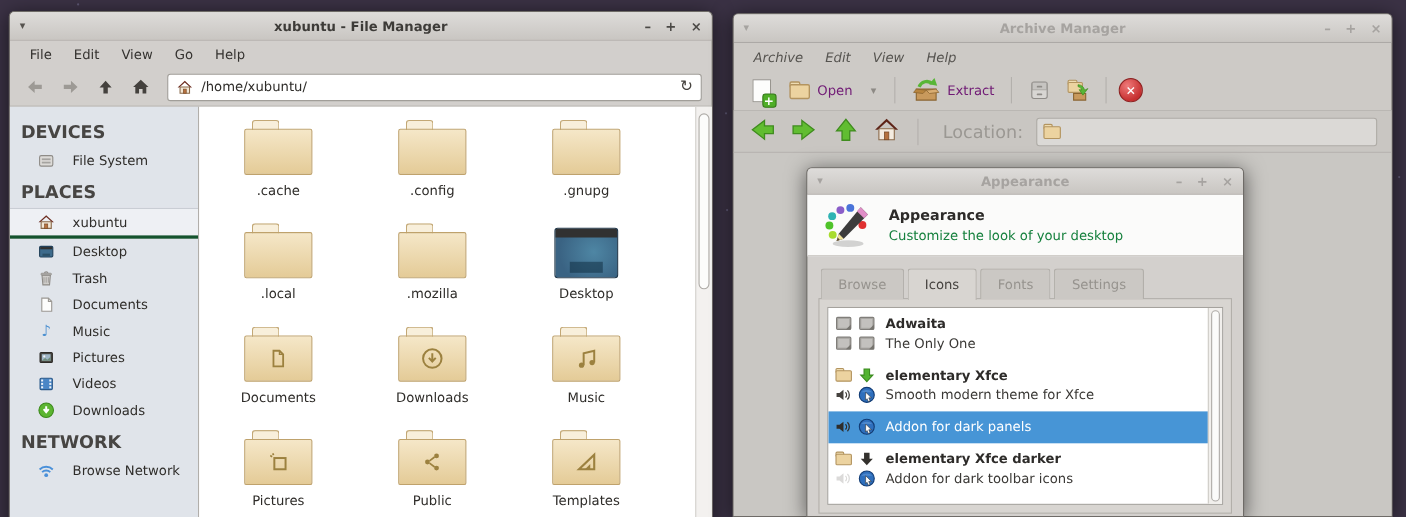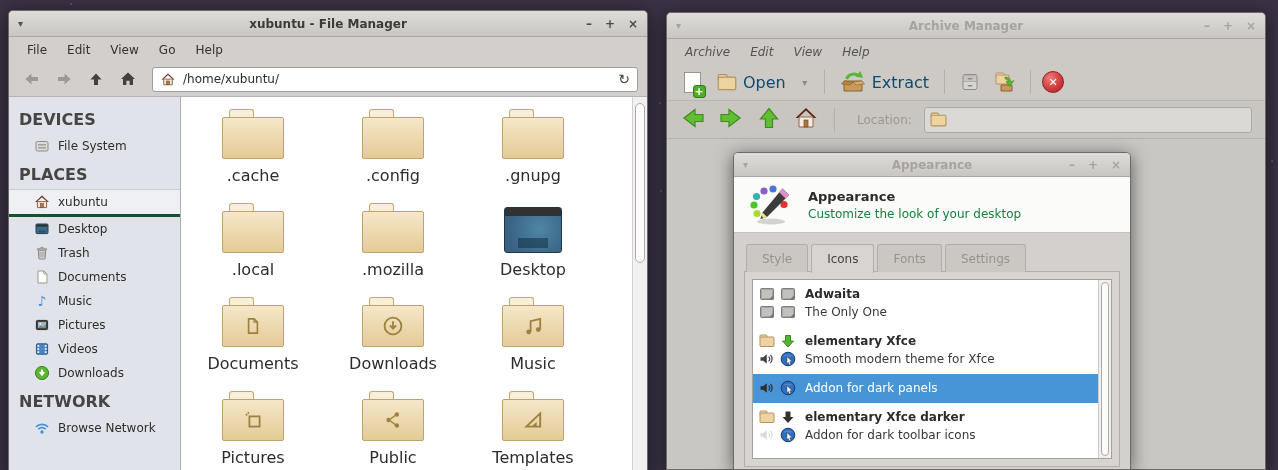--- a/index.html
+++ b/index.html
@@ -29,52 +29,52 @@
   
   #fm { left:8px; top:10px; width:640px; height:470px; z-index:1; }
   #fm .toolbar { height:34px; display:flex; align-items:center; gap:4px; padding:0 9px; }
   .tbtn { width:28px; height:26px; display:flex; align-items:center; justify-content:center; border-radius:3px; cursor:pointer; }
   #fm .pathbar { flex:1; height:25px; margin-left:6px; background:#fff; border:1px solid #a19e99; border-radius:3px;
                  display:flex; align-items:center; gap:7px; padding:0 7px; font-size:12px; color:#2e2c29; }
   #fm .pathbar .refresh { margin-left:auto; font-size:14px; color:#45423e; cursor:pointer; }
   #fm .fm-main { display:flex; height:calc(100% - 86px); border-top:1px solid #b7b4b0; }
   #fm .sidebar { width:172px; background:#e0e4ea; border-right:1px solid #b1aeaa; padding-top:6px; font-size:12px; color:#2f2d2a; overflow:hidden; }
   .side-header { font-weight:bold; font-size:16px; color:#474543; padding:7px 0 5px 10px; }
-  .side-item { display:flex; align-items:center; gap:8px; padding:4px 4px 4px 25px; cursor:pointer; }
+  .side-item { display:flex; align-items:center; gap:16px; padding:4px 4px 4px 25px; cursor:pointer; }
   .side-item.selected { background:#eef0f4; border-top:1px solid #c9cdd4; border-bottom:3px solid #14532d; }
   .si { width:16px; height:16px; flex:0 0 16px; display:flex; align-items:center; justify-content:center; }
   .glyph-music { font-size:14px; color:#4a8fd0; line-height:1; }
 
   #fm .files-wrap { flex:1; background:#fff; position:relative; overflow:hidden; }
   #fm .files { display:grid; grid-template-columns:repeat(3,140px); grid-auto-rows:94px; padding:12px 0 0 2px; }
   .fcell { display:flex; flex-direction:column; align-items:center; cursor:pointer; }
-  .flabel { font-size:16px; color:#2e2c29; margin-top:7px; }
+  .flabel { font-size:12px; color:#2e2c29; margin-top:7px; }
 
   
   .folder { position:relative; width:62px; height:50px; }
   .folder .tab { position:absolute; top:0; left:7px; width:25px; height:10px; background:#f8efdb;
                  border:1px solid #c3a876; border-bottom:none; border-radius:3px 3px 0 0; }
   .folder .fbody { position:absolute; top:8px; left:0; width:62px; height:42px; border-radius:2px;
                    background:linear-gradient(#f5e7c8,#e4cb97); border:1px solid #bfa26c;
                    display:flex; align-items:center; justify-content:center; }
   .desktop-icon { position:relative; width:58px; height:46px; margin-top:4px; border-radius:3px;
                   background:radial-gradient(circle at 62% 48%, #4e86a4, #3a6383 75%); border:1px solid #1f3649; }
   .desktop-icon::before { content:""; position:absolute; top:0; left:0; right:0; height:8px; background:#313131; border-radius:2px 2px 0 0; }
   .desktop-icon::after { content:""; position:absolute; bottom:4px; left:13px; right:13px; height:10px; background:rgba(17,48,68,.55); }
 
   .fm-scrollbar { position:absolute; top:0; right:0; bottom:0; width:15px; background:#f3f1ef; border-left:1px solid #d4d1cd; }
   .fm-scrollbar .thumb { position:absolute; top:6px; left:2px; right:2px; height:160px; border-radius:6px;
                          background:#fcfcfb; border:1px solid #aeaba7; cursor:pointer; }
 
   
   #am { left:666px; top:12px; width:600px; height:458px; background:#cdcac6; z-index:2; }
   #am .toolbar { height:37px; display:flex; align-items:center; gap:7px; padding:0 11px; border-bottom:1px solid #bab7b3; }
-  #am .tool-label { font-size:16px; color:#0c4a6e; }
+  #am .tool-label { font-size:12px; color:#701a75; }
   #am .navbar { height:38px; display:flex; align-items:center; gap:12px; padding:0 13px; background:#c9c6c2; border-bottom:1px solid #b5b2ae; }
-  #am .loc-label { font-size:12px; color:#9b9893; margin-left:6px; }
+  #am .loc-label { font-size:16px; color:#9b9893; margin-left:6px; }
   #am .loc-entry { flex:1; height:26px; background:#dbd9d6; border:1px solid #aeaba6; border-radius:3px;
                    display:flex; align-items:center; padding:0 5px; gap:6px; }
   #am .content { height:calc(100% - 126px); background:#c9c7c3; }
   .stop-btn { width:22px; height:22px; border-radius:50%; background:radial-gradient(circle at 35% 30%, #ef7a7a, #c63030 70%);
               border:1px solid #8e2020; color:#fff; font-size:11px; font-weight:bold; display:flex; align-items:center; justify-content:center; cursor:pointer; }
   .new-page { position:relative; width:17px; height:21px; background:#fdfdfc; border:1px solid #98958f; }
   .new-page .plus { position:absolute; right:-6px; bottom:-6px; width:13px; height:13px; border-radius:3px; background:#4fae27;
                     border:1px solid #35791a; color:#fff; font-size:11px; font-weight:bold; line-height:11px; text-align:center; }
 
   
@@ -509,21 +509,21 @@
         <path d="M14.5 29.5 L19 34 L12.5 36 Z" fill="#efe29a"></path>
         <path d="M13.6 32.8 L12.5 36 L15.6 35.1 Z" fill="#5a4632"></path>
       </svg>
       <div>
         <div class="htitle">Appearance</div>
         <div class="hsub">Customize the look of your desktop</div>
       </div>
     </div>
     <div class="body">
       <div class="tabs">
-        <span class="tab">Style</span>
+        <span class="tab">Browse</span>
         <span class="tab active">Icons</span>
         <span class="tab">Fonts</span>
         <span class="tab">Settings</span>
       </div>
       <div class="notebook">
         <div class="themelist">
 
           <div class="theme-row">
             <div class="theme-line">
               <svg class="ic16" viewBox="0 0 16 16">

